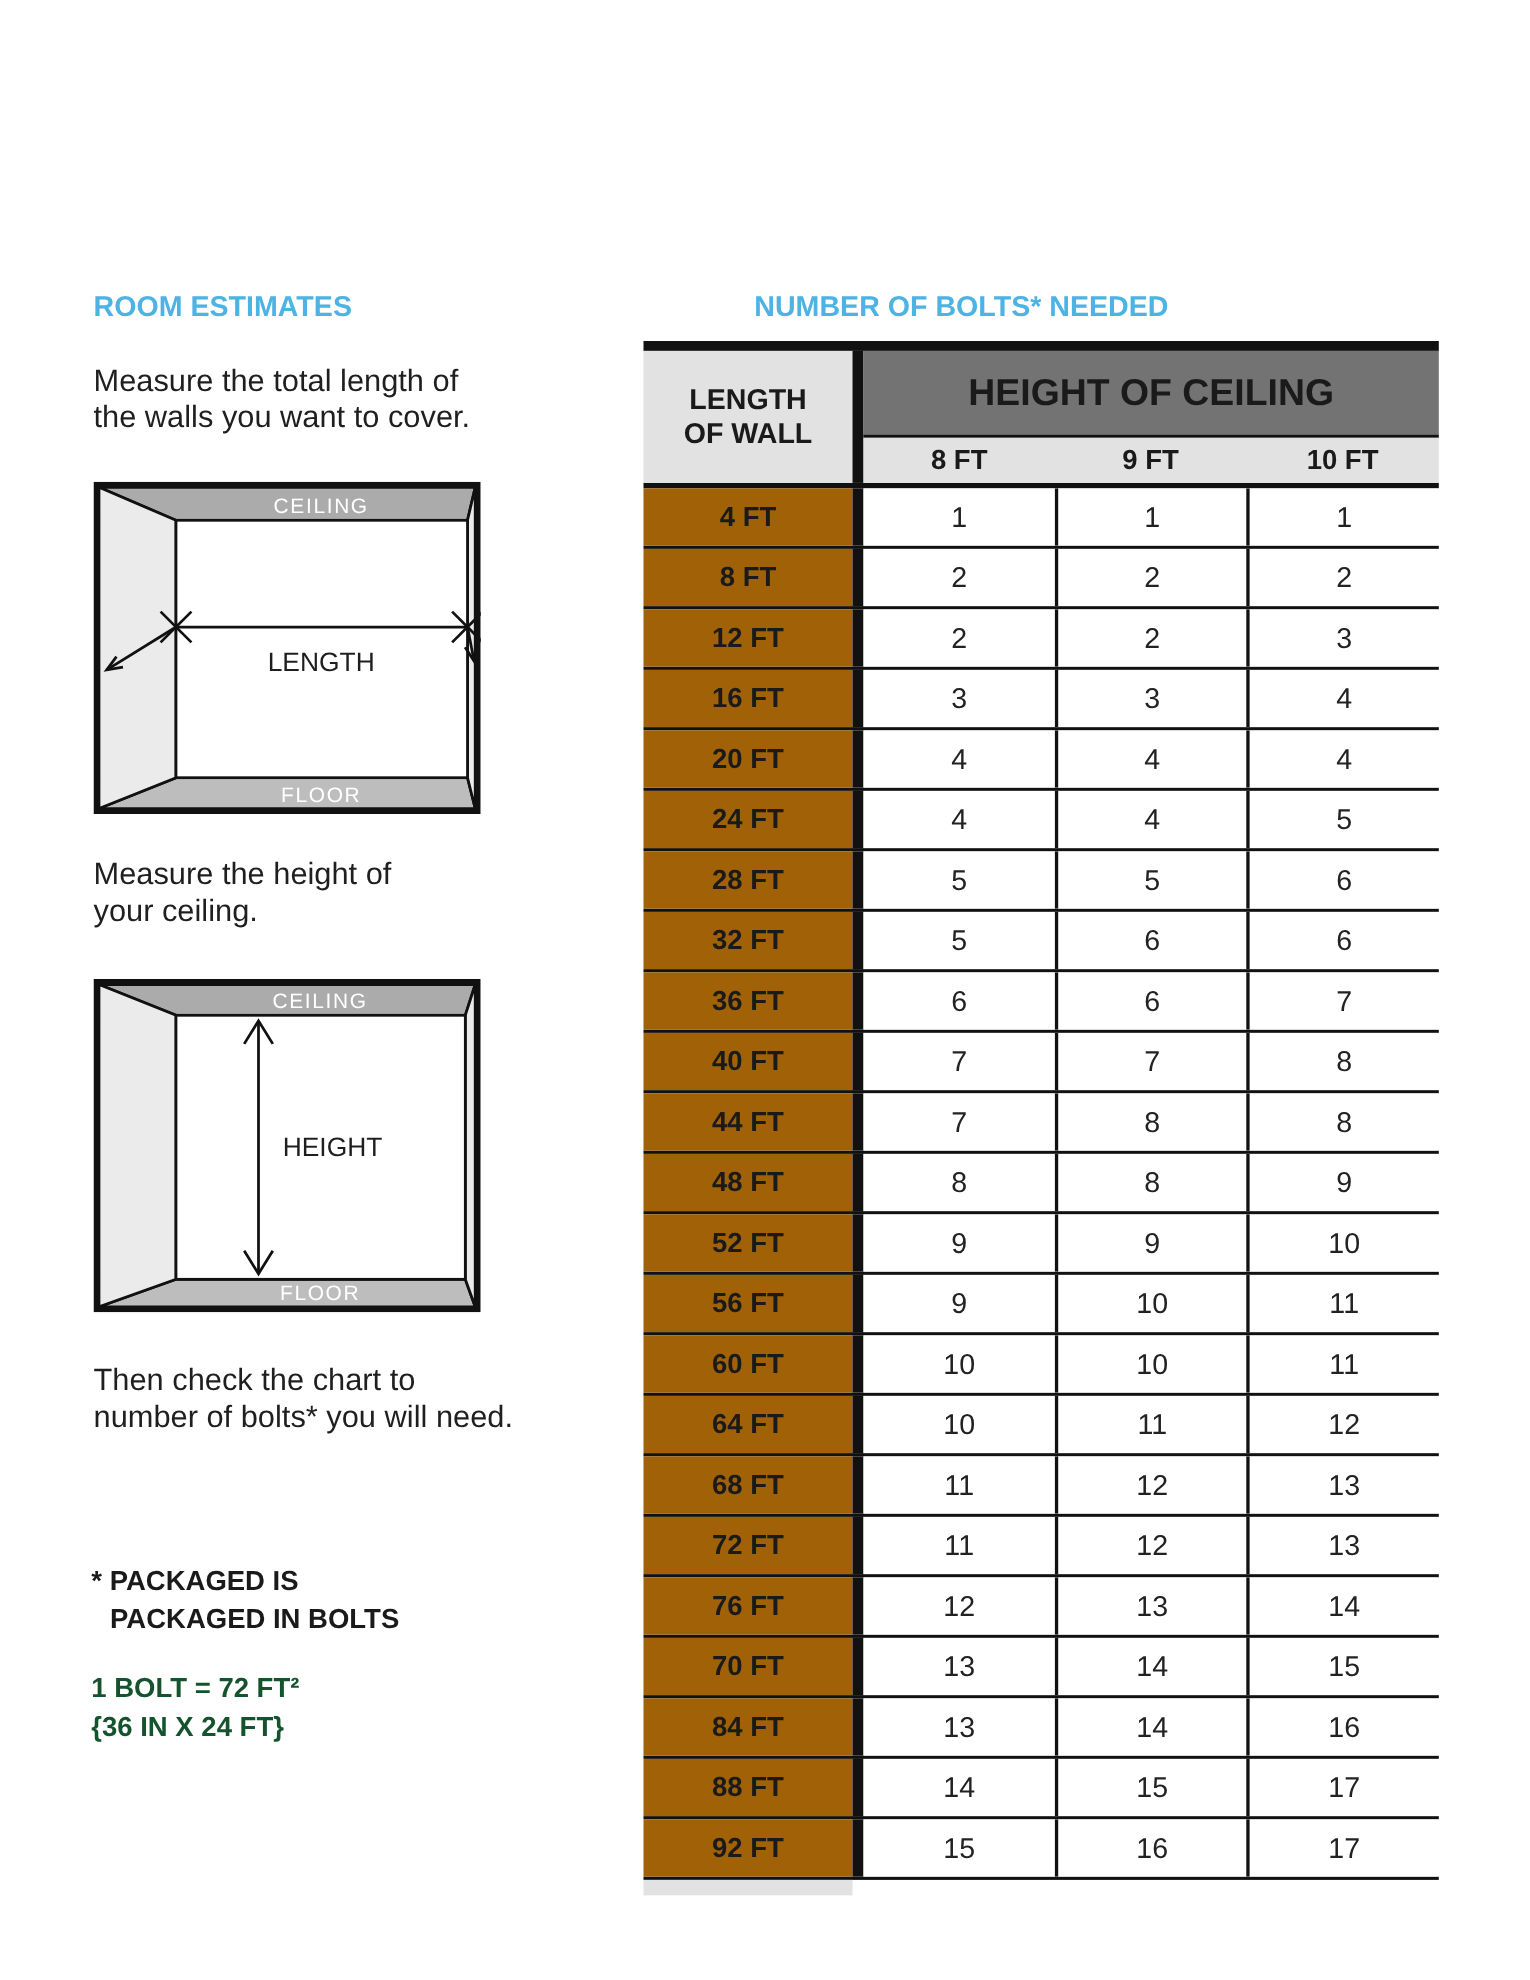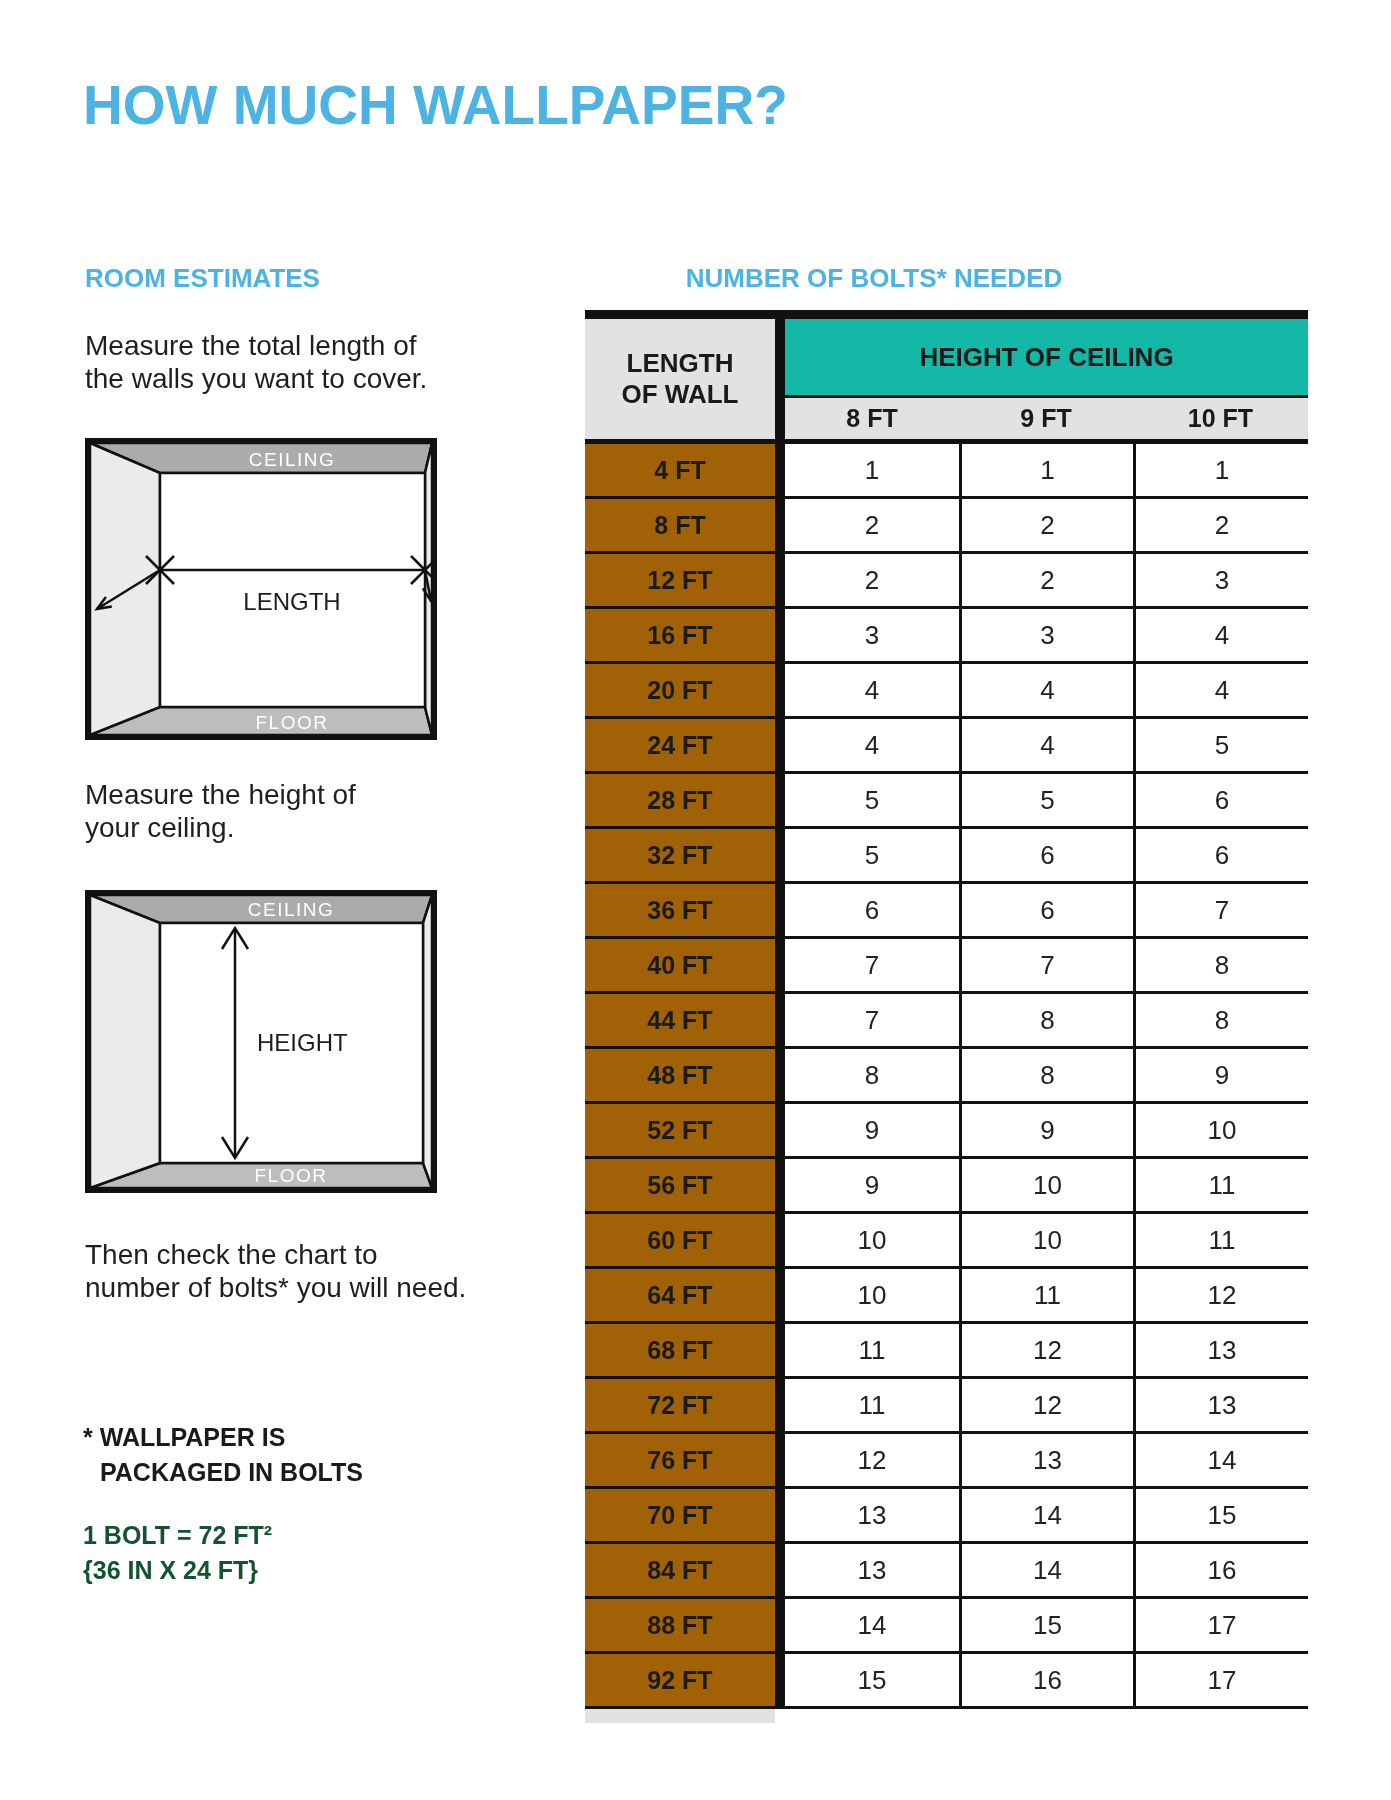--- a/index.html
+++ b/index.html
@@ -22,41 +22,40 @@
   svg text{font-family:"Liberation Sans","DejaVu Sans",sans-serif;}
 
   
   .tbl{left:585px;top:310px;width:723px;}
   .topbar{height:9px;background:#111;}
   .hdr{display:flex;height:120px;}
   .lenwall{width:190px;background:#e2e2e2;display:flex;flex-direction:column;align-items:center;
            justify-content:center;font-weight:bold;font-size:26px;line-height:31px;color:#1a1a1a;}
   .vbar{width:10px;background:#111;flex:none;}
   .hdr-right{flex:1;display:flex;flex-direction:column;}
-  .hoc{height:76px;background:#14b8a6;display:flex;align-items:center;justify-content:center;
-       font-weight:bold;font-size:26px;color:#1a1a1a;}
+  .hoc{height:76px;background:#737373;display:flex;align-items:center;justify-content:center;
+       font-weight:bold;font-size:34px;color:#1a1a1a;}
   .hline{height:3px;background:#111;}
   .subhdr{height:41px;background:#e2e2e2;display:flex;font-weight:bold;font-size:25px;color:#1a1a1a;}
   .subhdr>div{display:flex;align-items:center;justify-content:center;}
   .sub1,.sub2{width:174px;}.sub3{width:175px;}
   .hdr-sep{height:5px;background:#111;}
   .trow{display:flex;height:55px;border-bottom:3px solid #111;box-sizing:border-box;}
   .tlabel{width:190px;background:#a16207;font-weight:bold;font-size:25px;color:#1a1a1a;
           display:flex;align-items:center;justify-content:center;}
   .tval{display:flex;align-items:center;justify-content:center;font-size:26px;color:#222;background:#fff;box-sizing:border-box;}
   .tv1,.tv2{width:174px;}.tv3{width:175px;}
   .blft{border-left:3px solid #111;}
   .stub{width:190px;height:14px;background:#e2e2e2;}
 </style>
 </head>
 <body>
 
 <div class="page">
 
-  <div class="abs title">HOW MUCH WALLPAPER?</div>
 
   <div class="abs sec-head room-est">ROOM ESTIMATES</div>
 
   <div class="abs para p1">
     <div>Measure the total length of</div>
     <div>the walls you want to cover.</div>
   </div>
 
   <svg class="abs d1" width="352" height="302" viewBox="0 0 352 302">
     <rect x="0" y="0" width="352" height="302" fill="#ffffff"></rect>
@@ -104,21 +103,21 @@
     <text x="172" y="161" text-anchor="start" font-size="24" fill="#1e1e1e">HEIGHT</text>
     <rect x="2.5" y="2.5" width="347" height="298" fill="none" stroke="#111" stroke-width="5"></rect>
   </svg>
 
   <div class="abs para p3">
     <div>Then check the chart to</div>
     <div>number of bolts* you will need.</div>
   </div>
 
   <div class="abs fnote">
-    <div>* WALLPAPER IS</div>
+    <div>* PACKAGED IS</div>
     <div class="ind">PACKAGED IN BOLTS</div>
   </div>
 
   <div class="abs boltinfo">
     <div>1 BOLT = 72 FT²</div>
     <div>{36 IN X 24 FT}</div>
   </div>
 
   <div class="abs sec-head bolts-head">NUMBER OF BOLTS* NEEDED</div>
 

